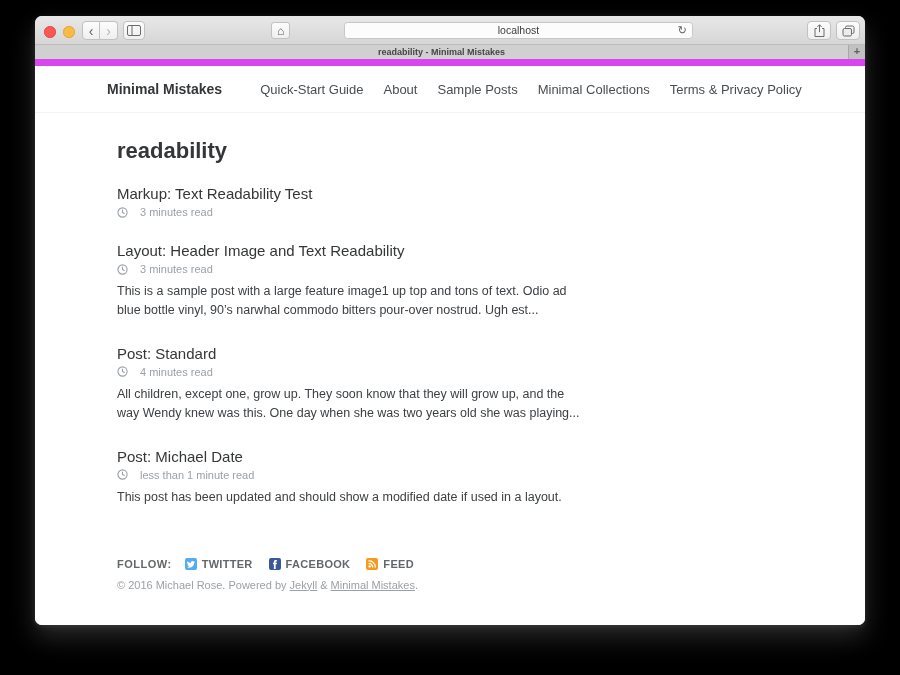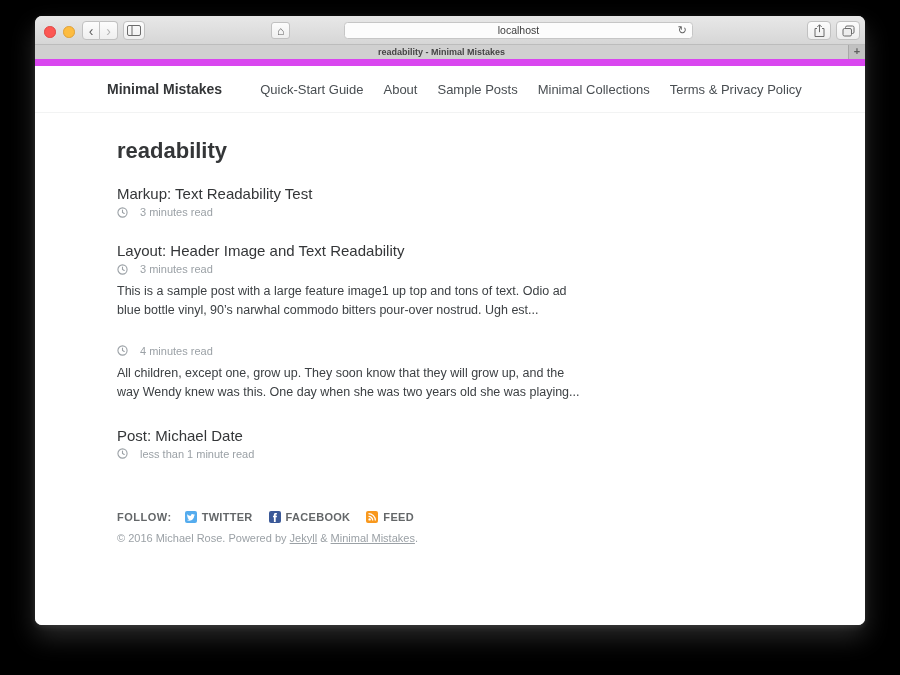--- a/index.html
+++ b/index.html
@@ -157,39 +157,41 @@
           <svg width="11" height="11" viewBox="0 0 12 12">
               <circle cx="6" cy="6" r="5" fill="none" stroke="#9ba1a6" stroke-width="1.2"></circle>
               <path d="M6 3.2V6l1.9 1.1" fill="none" stroke="#9ba1a6" stroke-width="1.2" stroke-linecap="round"></path>
             </svg>
           <span>3 minutes read</span>
         </p>
         <p class="excerpt">This is a sample post with a large feature image1 up top and tons of text. Odio ad blue bottle vinyl, 90’s narwhal commodo bitters pour-over nostrud. Ugh est...</p>
       </article>
 
       <article class="post">
+        <h2 class="post-title">Post: Standard</h2>
         <p class="post-meta">
           <svg width="11" height="11" viewBox="0 0 12 12">
               <circle cx="6" cy="6" r="5" fill="none" stroke="#9ba1a6" stroke-width="1.2"></circle>
               <path d="M6 3.2V6l1.9 1.1" fill="none" stroke="#9ba1a6" stroke-width="1.2" stroke-linecap="round"></path>
             </svg>
           <span>4 minutes read</span>
         </p>
         <p class="excerpt">All children, except one, grow up. They soon know that they will grow up, and the way Wendy knew was this. One day when she was two years old she was playing...</p>
       </article>
 
       <article class="post">
         <h2 class="post-title">Post: Michael Date</h2>
         <p class="post-meta">
           <svg width="11" height="11" viewBox="0 0 12 12">
               <circle cx="6" cy="6" r="5" fill="none" stroke="#9ba1a6" stroke-width="1.2"></circle>
               <path d="M6 3.2V6l1.9 1.1" fill="none" stroke="#9ba1a6" stroke-width="1.2" stroke-linecap="round"></path>
             </svg>
           <span>less than 1 minute read</span>
         </p>
+        <p class="excerpt">This post has been updated and should show a modified date if used in a layout.</p>
       </article>
 
       <div class="site-footer">
         <div class="follow-row">
           <span class="follow-label">FOLLOW:</span>
           <span class="social-link">
             <svg width="12" height="12" viewBox="0 0 12 12">
                 <rect width="12" height="12" rx="2" fill="#55acee"></rect>
                 <path d="M10 3.7c-.3.15-.62.25-.96.3.35-.2.61-.53.74-.92-.33.2-.69.34-1.07.42-.31-.33-.75-.54-1.24-.54-.94 0-1.7.76-1.7 1.7 0 .13.01.26.04.39-1.41-.07-2.66-.75-3.5-1.78-.15.25-.23.54-.23.85 0 .59.3 1.11.76 1.41-.28-.01-.54-.09-.77-.21v.02c0 .82.59 1.51 1.36 1.67-.14.04-.29.06-.44.06-.11 0-.21-.01-.32-.03.21.68.84 1.17 1.58 1.18-.58.45-1.31.72-2.1.72-.14 0-.27-.01-.4-.02.75.48 1.64.76 2.6.76 3.12 0 4.83-2.59 4.83-4.83v-.22c.33-.24.62-.54.85-.88z" fill="#fff"></path>
               </svg>

